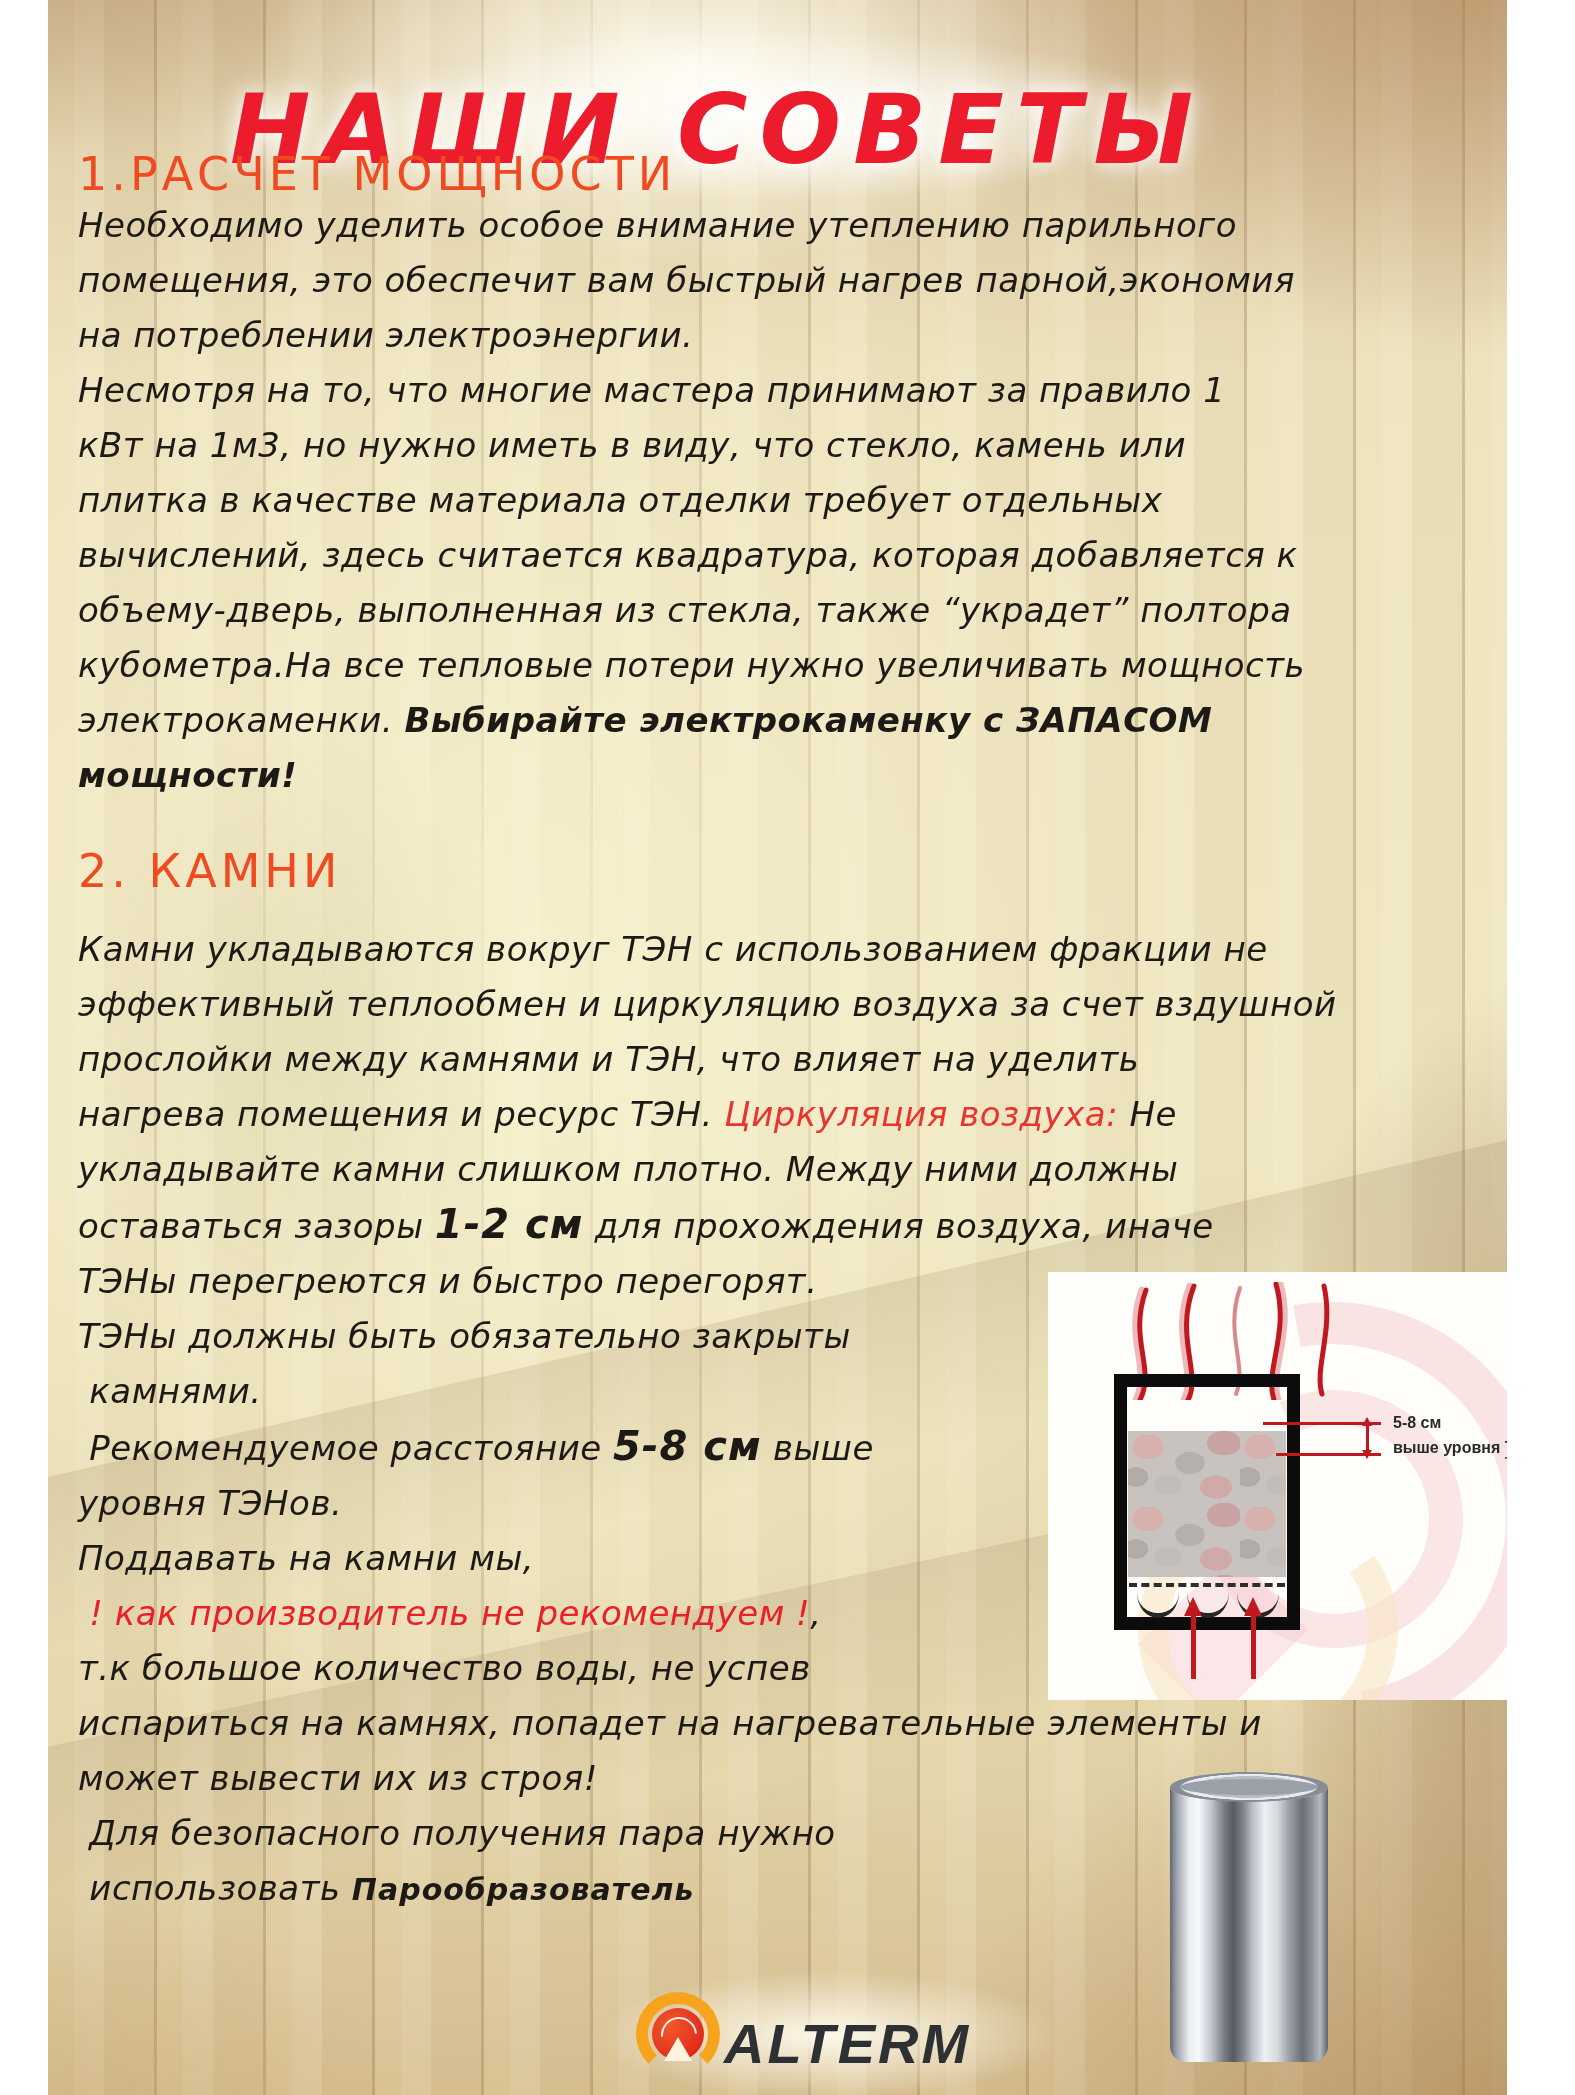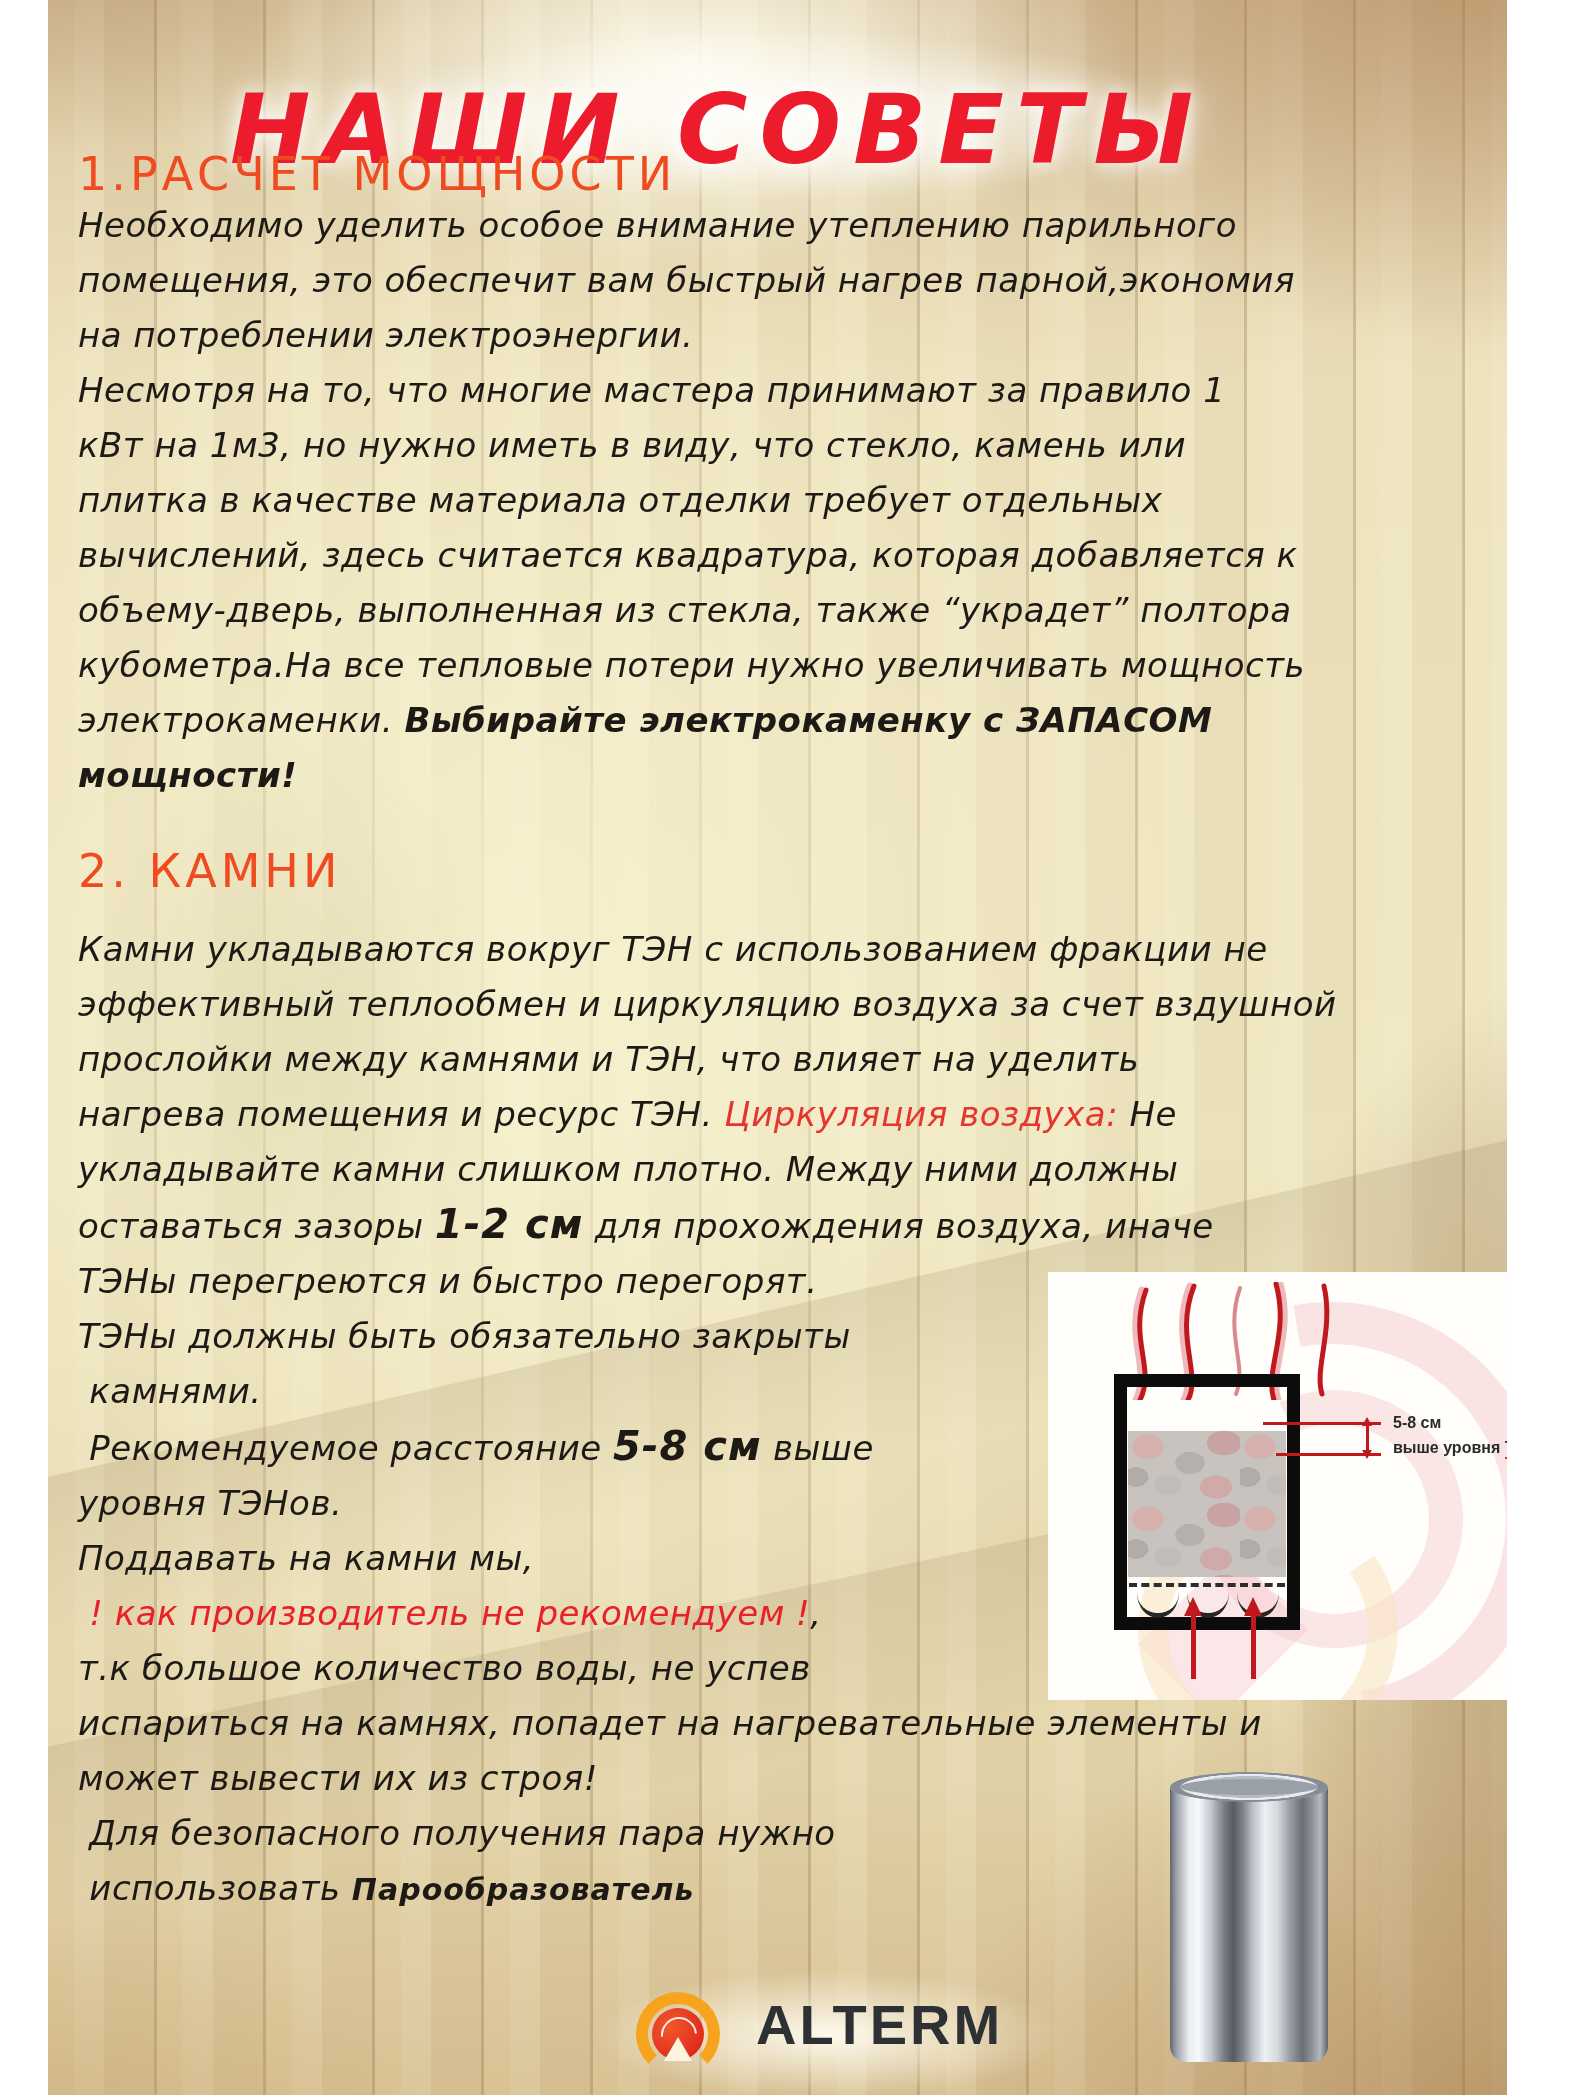--- a/index.html
+++ b/index.html
@@ -110,21 +110,21 @@
       #6a6f77 84%,#8e939b 90%,#b4b9c0 95%,#5f646c 100%);}
   .cyl-rim{position:absolute; left:0; right:0; top:0; height:30px; border-radius:50%;
     background:radial-gradient(ellipse at 50% 50%, #b7bcc2 0 50%, #e8ebee 52% 60%,
       #868c95 62% 70%, #eff1f4 72% 80%, #787e87 82% 100%);}
   .cyl-rim::after{content:""; position:absolute; left:10px; right:10px; top:7px; height:16px;
     border-radius:50%; background:radial-gradient(ellipse at 50% 60%, #9aa0a8 0 70%, #6c717a 100%);}
 
   
   .logo-glow{position:absolute; left:470px; top:1950px; width:620px; height:170px;
       background:radial-gradient(closest-side, rgba(255,252,240,0.95), rgba(255,252,240,0) 75%);}
-  .logo{position:absolute; left:588px; top:1992px; display:flex; align-items:flex-start; gap:36px;}
+  .logo{position:absolute; left:588px; top:1992px; display:flex; align-items:flex-end; gap:4px;font-style:italic;}
   .logo-icon{position:relative; width:84px; height:84px;}
   .logo-arc{position:absolute; inset:0; border:12px solid #f6a41e; border-radius:50%;
       border-bottom-color:transparent; transform:rotate(0deg);}
   .logo-core{position:absolute; left:16px; top:16px; width:52px; height:52px; border-radius:50%;
       background:radial-gradient(circle at 35% 35%, #f2582b, #e02a1d 75%);}
   .logo-core::before{content:""; position:absolute; left:9px; top:9px; width:32px; height:32px;
       border:2px solid rgba(255,255,255,0.9); border-radius:50%;
       border-bottom-color:transparent; border-right-color:transparent; transform:rotate(40deg);}
   .logo-core::after{content:""; position:absolute; left:50%; bottom:-1px; transform:translateX(-50%);
       border-left:14px solid transparent; border-right:14px solid transparent;

